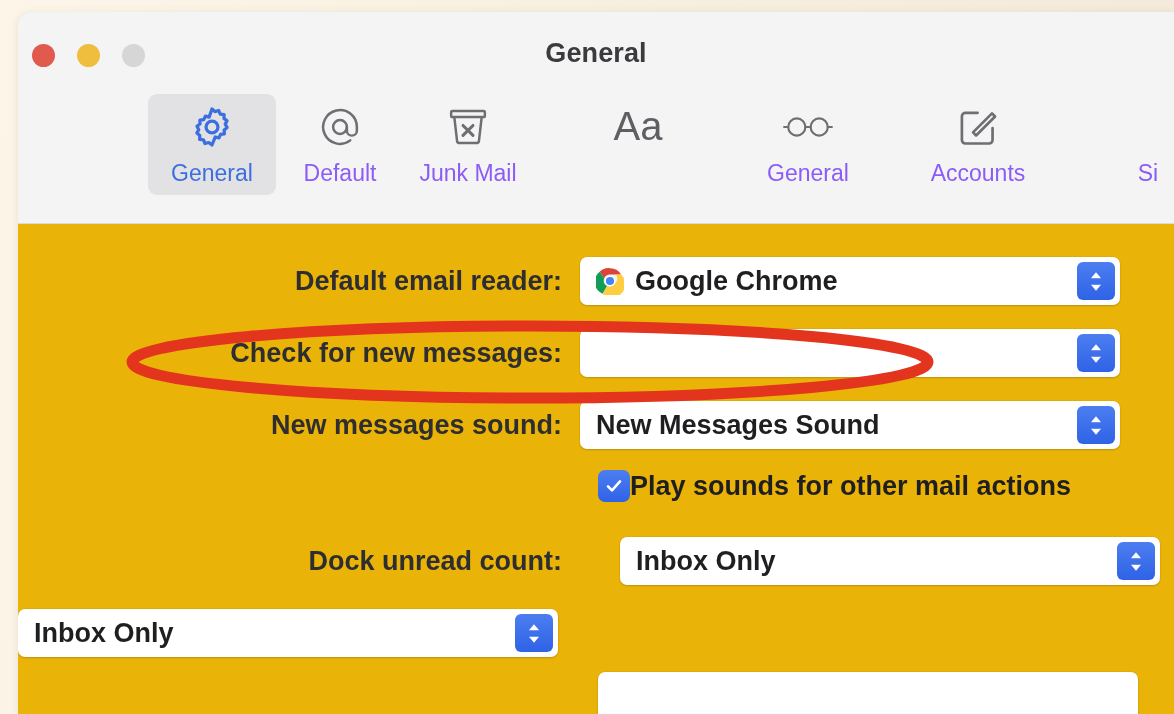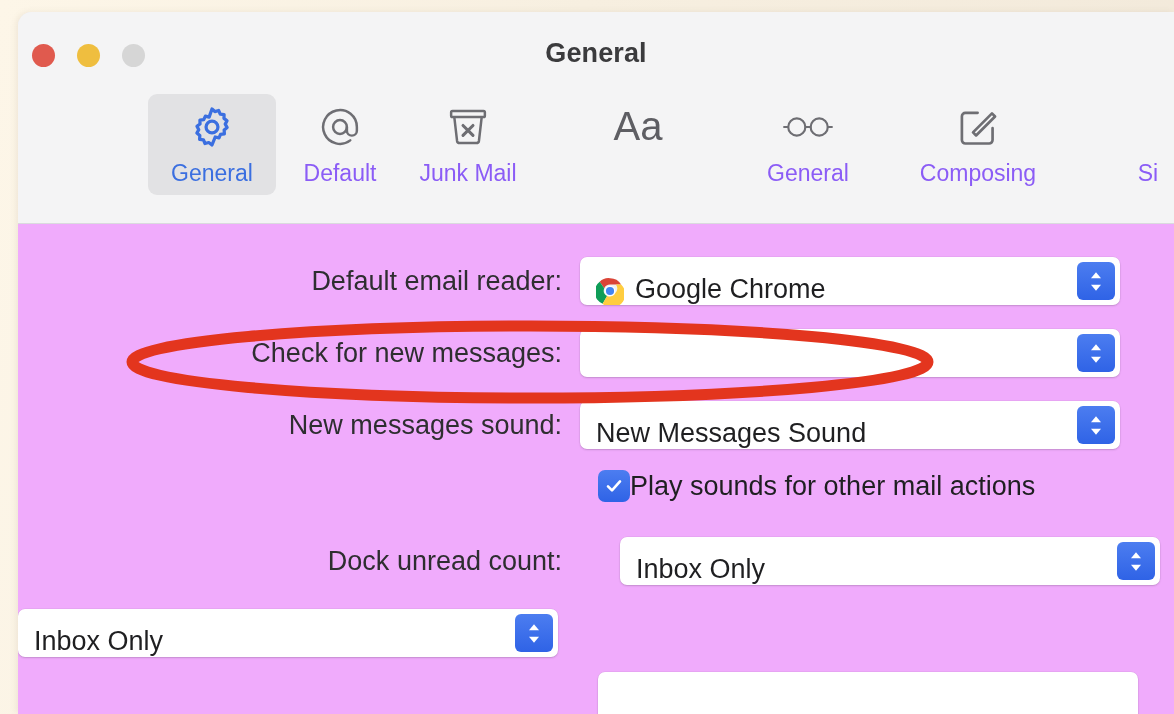--- a/index.html
+++ b/index.html
@@ -98,22 +98,23 @@
   }
   .tab-label {
     font-size: 23px;
     white-space: nowrap;
   }
 
   
   #content {
     position: relative;
     height: 490px;
-    background: #f0abfc;
+    background: #eab308;
     padding-top: 32px;
+    font-weight: bold;
   }
 
   .row {
     display: flex;
     align-items: center;
     height: 50px;
     margin-bottom: 22px;
   }
   .row.tight { margin-bottom: 14px; }
   .row.gap-before { margin-top: 28px; gap: 40px; }
@@ -127,21 +128,21 @@
     white-space: nowrap;
   }
 
   .popup {
     position: relative;
     width: 540px;
     height: 48px;
     background: #FFFFFF;
     border-radius: 7px;
     display: flex;
-    align-items: flex-end;
+    align-items: center;
     padding-left: 16px;
     gap: 11px;
     box-shadow: 0 1px 2px rgba(0,0,0,.16), 0 0 0 .5px rgba(0,0,0,.06);
   }
   .popup-text {
     font-size: 27px;
     color: #1F1F21;
     white-space: nowrap;
   }
   .stepper {
@@ -266,21 +267,21 @@
       <span class="tab-label">General</span>
     </div>
 
     <div class="tab wide">
       <span class="tab-icon">
         <svg width="46" height="46" viewBox="0 0 24 24" fill="none" stroke="#6E6E73" stroke-width="1.4">
           <path d="M19.6 12.6v6.2a1.8 1.8 0 0 1-1.8 1.8H5.4a1.8 1.8 0 0 1-1.8-1.8V6.4a1.8 1.8 0 0 1 1.8-1.8h6.4" stroke-linecap="round"></path>
           <path d="M9.4 14.8l9.9-9.9 1.6 1.6-9.9 9.9z" stroke-linejoin="round"></path>
         </svg>
       </span>
-      <span class="tab-label">Composing</span>
+      <span class="tab-label">Accounts</span>
     </div>
 
     <div class="tab">
       <span class="tab-icon"></span>
       <span class="tab-label">Si</span>
     </div>
 
   </div>
 
   <div id="content">

